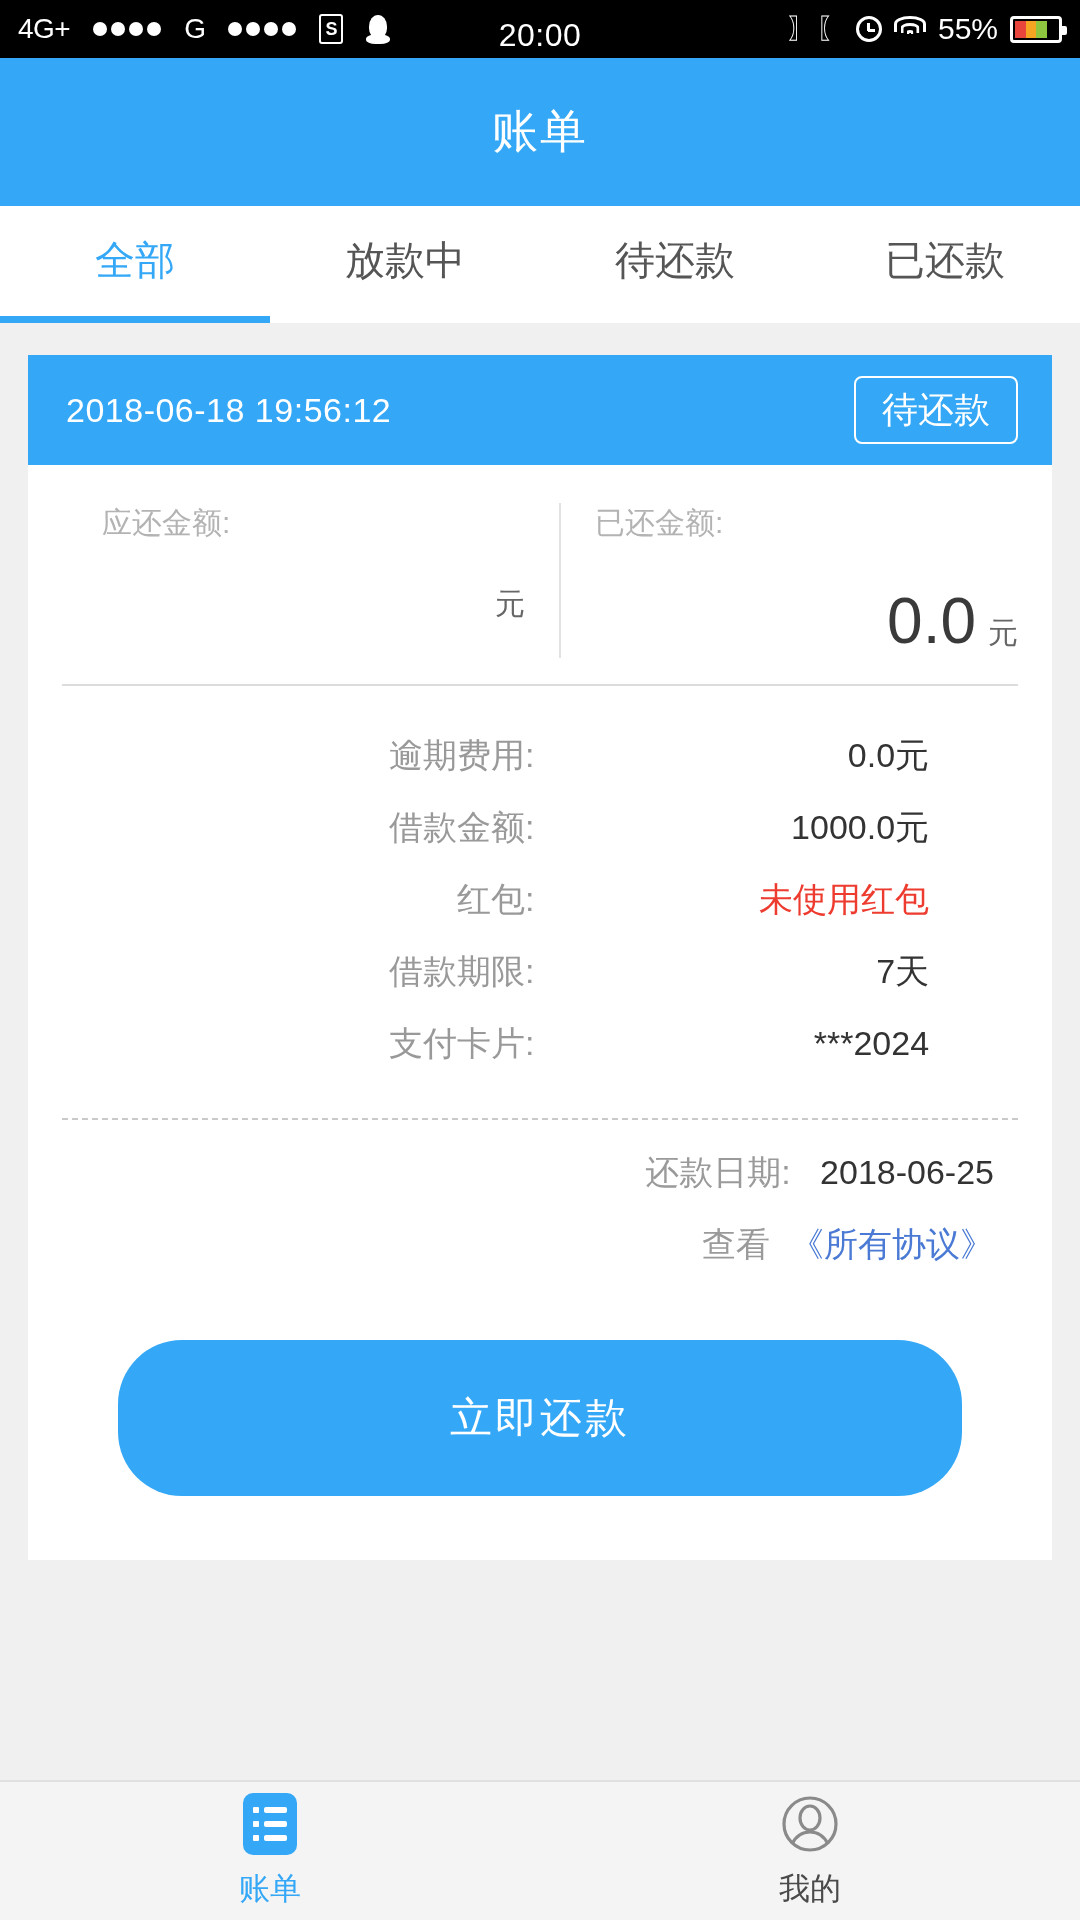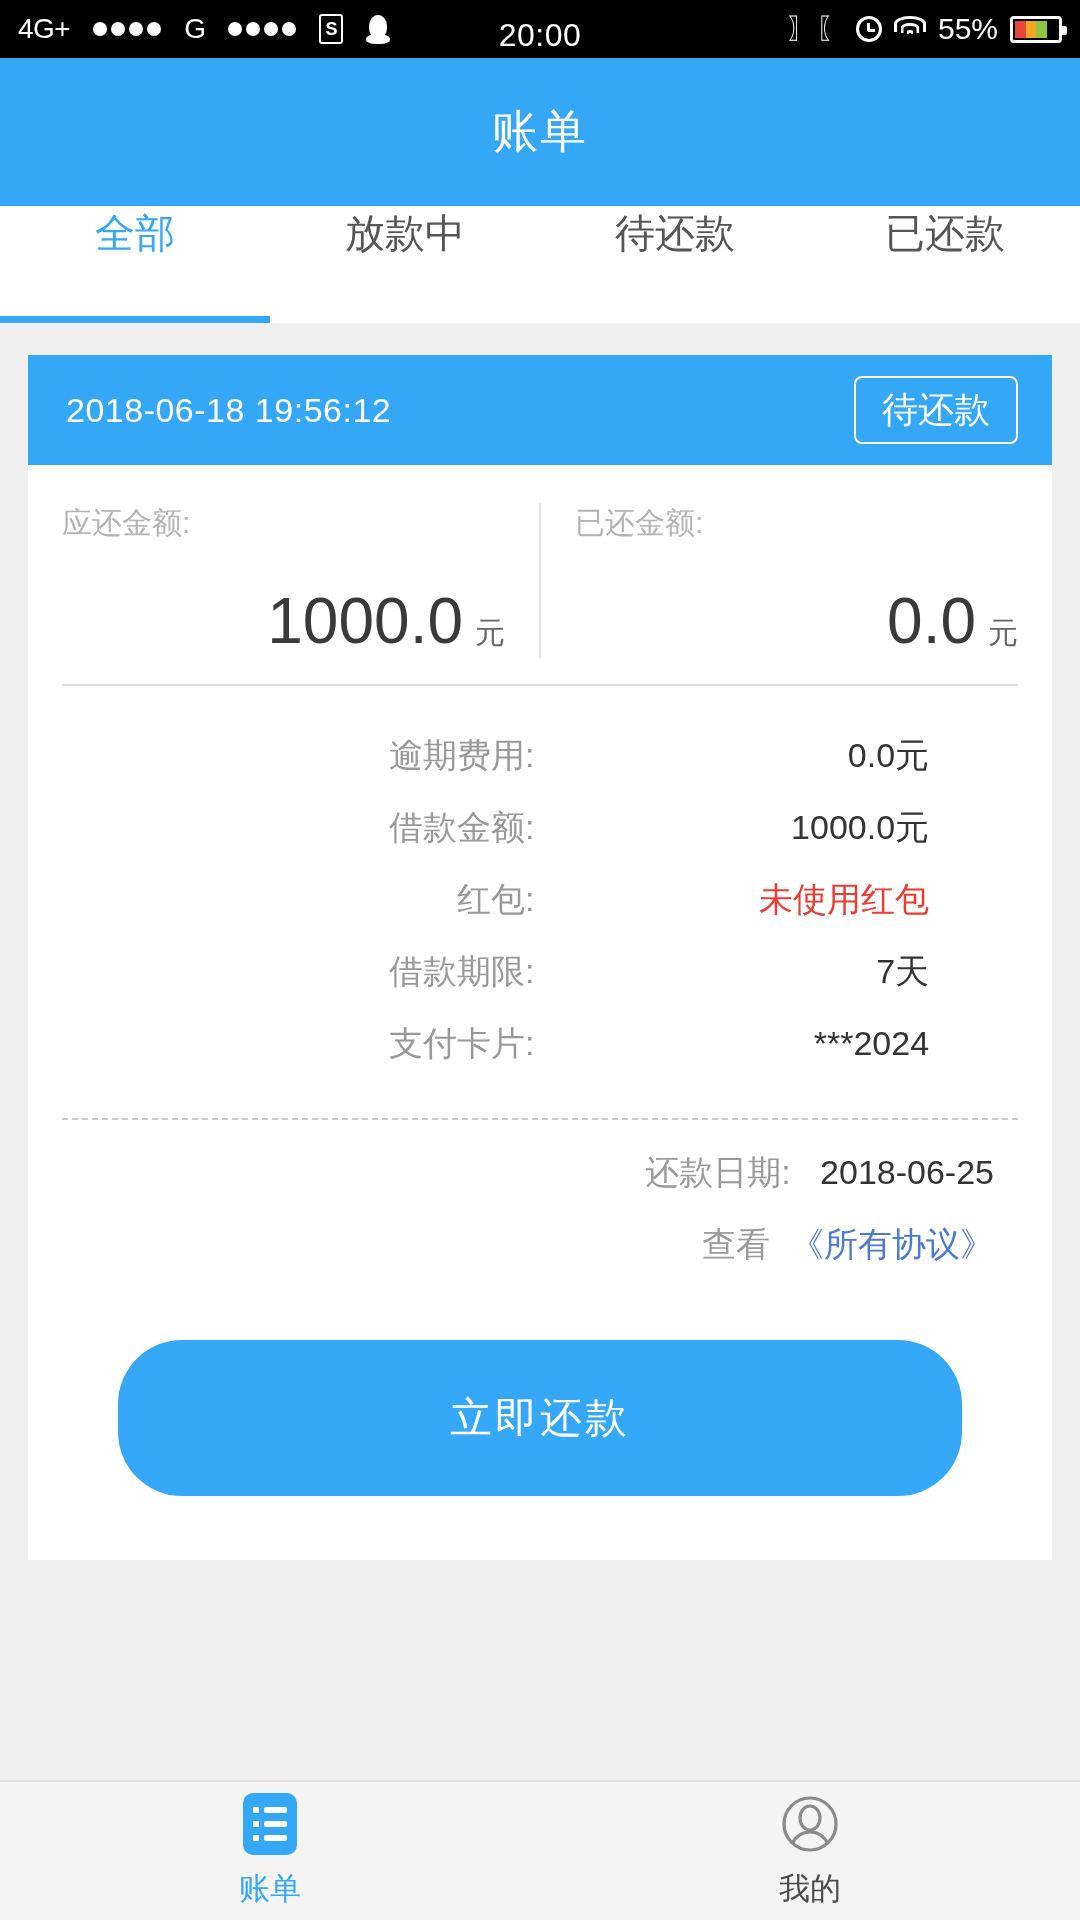--- a/index.html
+++ b/index.html
@@ -64,21 +64,21 @@
 
   
   .appbar {
     flex:0 0 148px; background:#34a8f7; color:#fff;
     display:flex; align-items:center; justify-content:center;
   }
   .appbar h1 { font-size:46px; font-weight:400; letter-spacing:2px; }
 
   
   .tabs {
-    flex:0 0 117px; background:#fff; display:flex; align-items:flex-start; position:relative;
+    flex:0 0 117px; background:#fff; display:flex; align-items:center; position:relative;
   }
   .tab {
     flex:1; display:flex; align-items:center; justify-content:center;
     font-size:40px; color:#555; padding-bottom:8px;
   }
   .tab.active { color:#34a8f7; }
   .tab-underline {
     position:absolute; left:0; bottom:0; width:270px; height:7px; background:#34a8f7;
   }
 
@@ -92,21 +92,21 @@
     padding:0 34px 0 38px;
   }
   .card-date { font-size:34px; letter-spacing:0.5px; }
   .card-badge {
     border:2px solid #fff; border-radius:8px;
     padding:14px 26px; font-size:36px; line-height:1;
   }
 
   .amount-row { display:flex; padding:38px 0 26px 0; }
   .amt-col { flex:1; position:relative; padding:0 34px; }
-  .amt-col.left { border-right:2px solid #e2e2e2; }
+  .amt-col.left { border-right:2px solid #e2e2e2;margin-left:40px; }
   .amt-label { font-size:30px; color:#b3b3b3; margin-bottom:40px; }
   .amt-value { text-align:right; display:flex; align-items:baseline; justify-content:flex-end; }
   .amt-num { font-size:64px; color:#3a3a3a; }
   .amt-unit { font-size:30px; color:#666; margin-left:12px; }
 
   .hr { height:2px; background:#dcdcdc; margin:0 34px; }
 
   .details { padding:34px 0 26px 0; }
   .d-row {
     display:flex; align-items:baseline; justify-content:center;
@@ -211,21 +211,20 @@
 
       <div class="card-head">
         <span class="card-date">2018-06-18 19:56:12</span>
         <span class="card-badge">待还款</span>
       </div>
 
       <div class="amount-row">
         <div class="amt-col left">
           <div class="amt-label">应还金额:</div>
           <div class="amt-value">
-            <span class="amt-num">1000.0</span>
             <span class="amt-unit">元</span>
           </div>
         </div>
         <div class="amt-col">
           <div class="amt-label">已还金额:</div>
           <div class="amt-value">
             <span class="amt-num">0.0</span>
             <span class="amt-unit">元</span>
           </div>
         </div>

